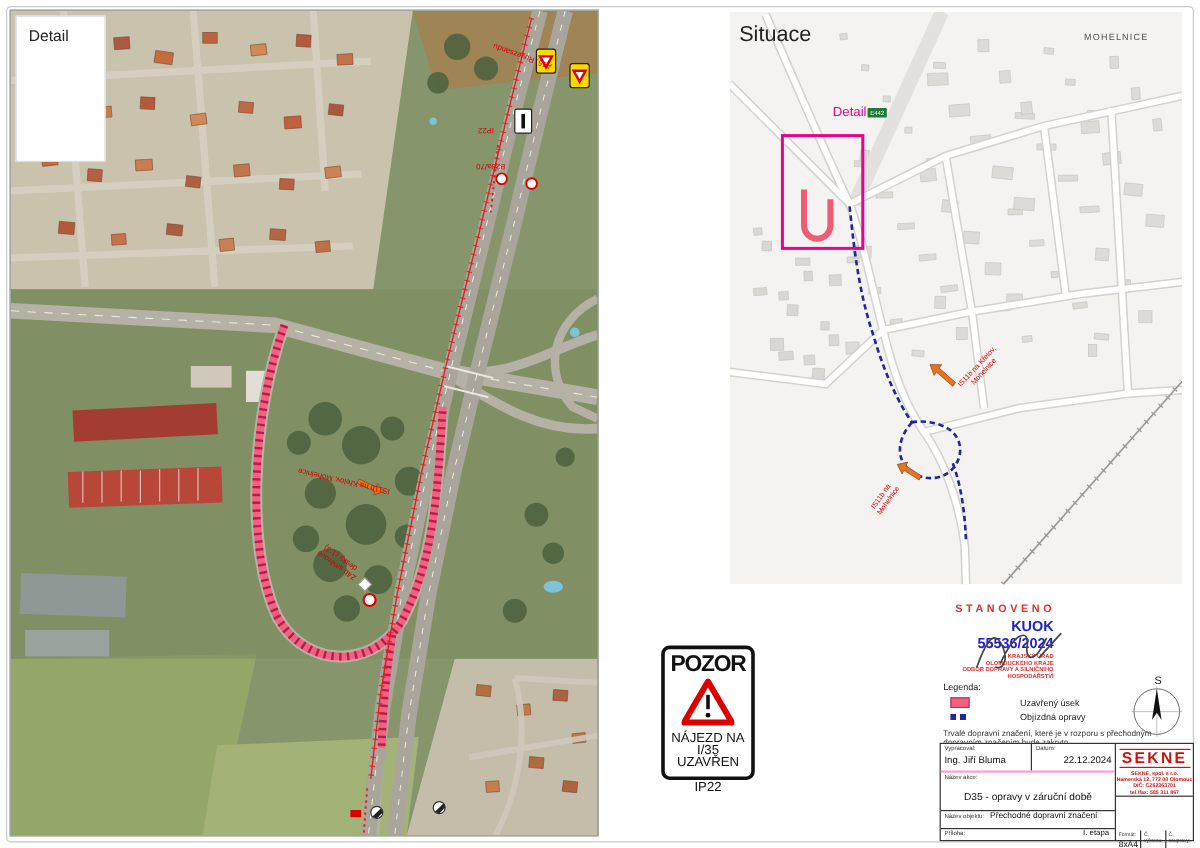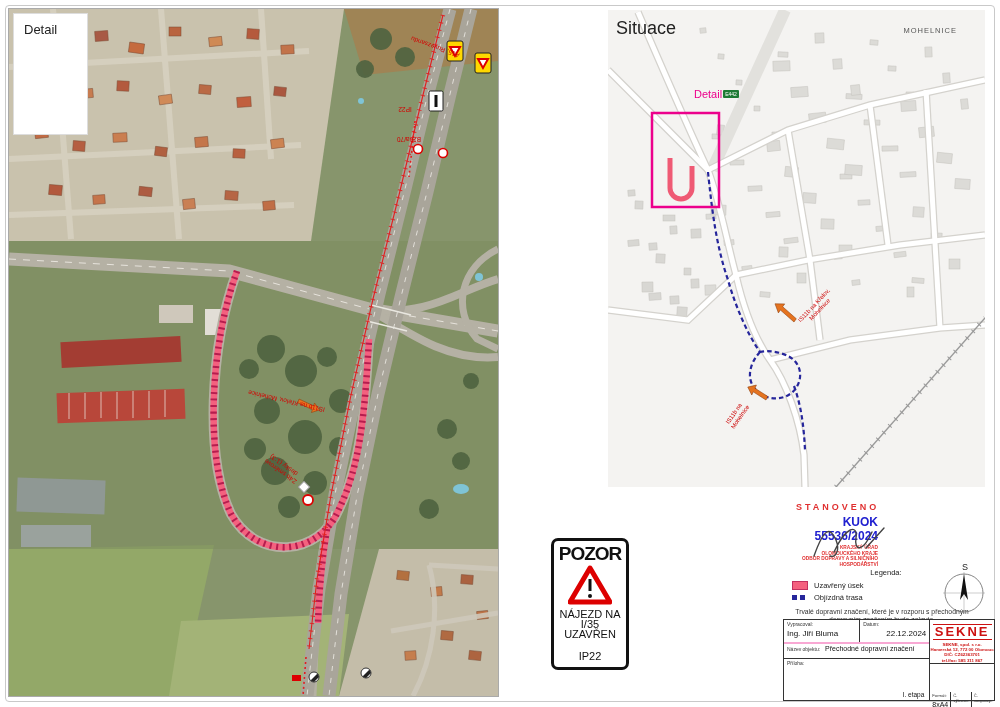--- a/index.html
+++ b/index.html
@@ -12,35 +12,35 @@
        border:1px solid #aaa;overflow:hidden;background:#8d9b74;}
   .detail-box{position:absolute;left:4px;top:4px;width:73px;height:120px;
        background:#fff;border:1px solid #ddd;z-index:30;}
   .detail-box span{display:block;margin:8px 0 0 10px;font-size:13px;color:#222;}
   
   .situace{position:absolute;left:608px;top:10px;width:377px;height:477px;overflow:hidden;}
   .situace-label{position:absolute;left:8px;top:8px;font-size:18px;color:#222;z-index:30;}
   .city-label{position:absolute;right:28px;top:16px;font-size:7.5px;letter-spacing:1px;color:#555;z-index:30;}
   .detail-mag{position:absolute;left:86px;top:78px;font-size:11px;color:#ec008c;z-index:30;}
   
-  .pozor{position:absolute;left:551px;top:538px;width:78px;height:132px;background:#fff;
+  .pozor{position:absolute;left:551px;top:538px;width:78px;height:112px;background:#fff;
        border:3px solid #111;border-radius:7px;box-sizing:border-box;text-align:center;}
   .pozor .t{font-size:19px;font-weight:bold;letter-spacing:-1px;margin-top:2px;}
   .pozor .l{font-size:11px;font-weight:normal;line-height:10px;}
   .pozor-code{position:absolute;left:551px;top:650px;width:78px;text-align:center;font-size:11px;}
   
   .stamp{position:absolute;left:796px;top:502px;width:82px;text-align:right;z-index:5;}
   .stamp .s1{color:#e03030;font-weight:bold;font-size:9px;letter-spacing:3px;}
   .stamp .s2{color:#2020d0;font-weight:bold;font-size:12px;margin-top:3px;}
   .stamp .s3{color:#e03030;font-size:4.8px;line-height:5.6px;margin-top:2px;font-weight:bold;}
   .sig{position:absolute;left:806px;top:518px;z-index:6;}
   
-  .legend{position:absolute;left:786px;top:568px;width:200px;font-size:7px;color:#222;text-align:center;}
+  .legend{position:absolute;left:786px;top:568px;width:200px;font-size:7px;color:#222;}
   .legend .ttl{font-size:7.5px;margin-bottom:4px;}
-  .leg-row{display:flex;align-items:center;margin:3px 0 0 6px;}
+  .leg-row{display:flex;align-items:center;margin:3px 0 0 6px;gap:36px;}
   .leg-row .lab{margin-left:6px;font-size:7.5px;}
   .sw-closed{width:14px;height:7px;background:#f4617f;border:1px solid #c23060;}
   .sw-detour{width:16px;height:5px;
        background:repeating-linear-gradient(90deg,#26269b 0 5px,#fff 5px 8px);}
   .leg-note{margin-top:6px;width:192px;font-size:6.8px;line-height:8px;color:#333;}
   
   .compass{position:absolute;left:938px;top:560px;}
   
   .tb{position:absolute;left:783px;top:619px;width:212px;height:82px;border:1px solid #333;
       display:flex;background:#fff;box-sizing:border-box;font-size:7px;}
@@ -451,21 +451,21 @@
 </svg>
 
 <div class="legend">
   <div class="ttl">Legenda:</div>
   <div class="leg-row">
     <div class="sw-closed"></div>
     <div class="lab">Uzavřený úsek</div>
   </div>
   <div class="leg-row">
     <div class="sw-detour"></div>
-    <div class="lab">Objízdná trasa</div>
+    <div class="lab">Objízdná opravy</div>
   </div>
   <div class="leg-note">Trvalé dopravní značení, které je v rozporu s přechodným dopravním značením bude zakryto.</div>
 </div>
 
 <div class="compass">
   <svg width="52" height="58" viewBox="0 0 52 58">
     <text x="27" y="10" text-anchor="middle" font-size="9" fill="#222">S</text>
     <circle cx="26" cy="33" r="19" fill="none" stroke="#666" stroke-width="0.8"></circle>
     <path d="M26,12 L26,54 M5,33 L47,33" stroke="#999" stroke-width="0.5"></path>
     <polygon points="26,14 30,40 26,34 22,40" fill="#111"></polygon>
@@ -476,20 +476,24 @@
   <div class="tb-left">
     <div class="tb-r1">
       <div class="tb-vyp">
         <span class="cell-lab">Vypracoval:</span>
         <span class="cell-val">Ing. Jiří Bluma</span>
       </div>
       <div class="tb-dat">
         <span class="cell-lab">Datum:</span>
         <span class="cell-val" style="text-align:right;">22.12.2024</span>
       </div>
+    </div>
+    <div class="tb-r2">
+      <span class="cell-lab">Název akce:</span>
+      <span class="big">D35 - opravy v záruční době</span>
     </div>
     <div class="tb-r3">
       <span class="cell-lab">Název objektu:</span>
       <span class="inl">Přechodné dopravní značení</span>
     </div>
     <div class="tb-r4">
       <span class="cell-lab">Příloha:</span>
       <span class="etapa">I. etapa</span>
     </div>
   </div>

